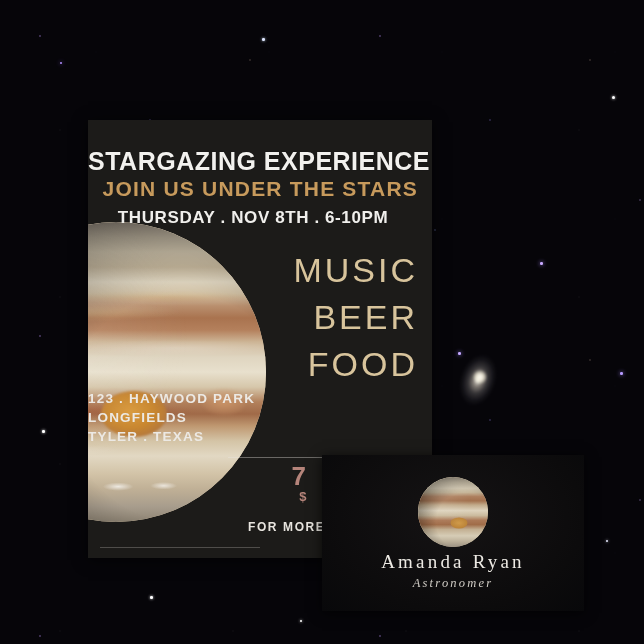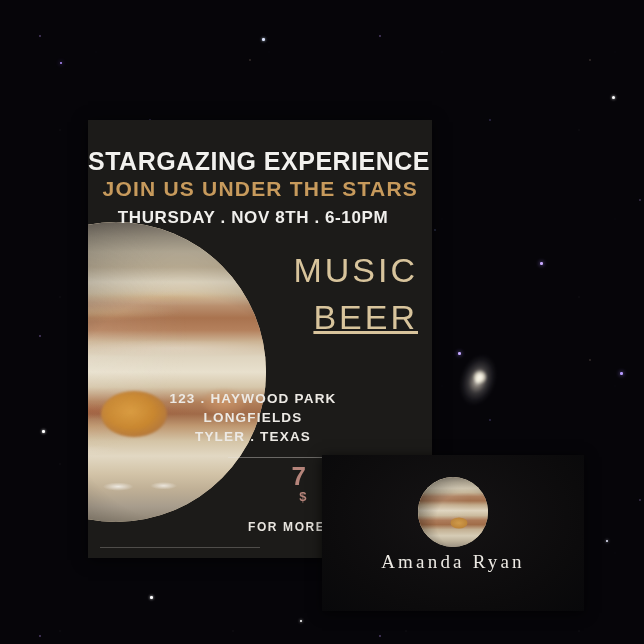--- a/index.html
+++ b/index.html
@@ -259,27 +259,27 @@
     text-align: right;
     color: #d8c49c;
     font-family: "Liberation Sans", sans-serif;
     font-weight: 400;
     font-size: 34px;
     letter-spacing: 3px;
     line-height: 1;
     white-space: nowrap;
   }
   .fl-big.b1 { top: 133px; }
-  .fl-big.b2 { top: 180px; text-decoration: underline; }
+  .fl-big.b2 { top: 180px; }
   .fl-big.b3 { top: 227px; }
 
   .fl-addr {
     position: absolute;
     left: 0; right: 14px;
-    text-align: center;
+    text-align: left;
     color: #ece9e4;
     font-family: "Liberation Sans", sans-serif;
     font-weight: 700;
     font-size: 13.5px;
     letter-spacing: 1.2px;
     white-space: nowrap;
   }
   .fl-addr.a1 { top: 271px; }
   .fl-addr.a2 { top: 290px; }
   .fl-addr.a3 { top: 309px; }
@@ -453,20 +453,21 @@
       <div class="jb-shade"></div>
     </div>
 
     <div class="flyer-text">
       <div class="fl-title">STARGAZING EXPERIENCE</div>
       <div class="fl-sub">JOIN US UNDER THE STARS</div>
       <div class="fl-date">THURSDAY . NOV 8TH . 6-10PM</div>
 
       <div class="fl-big b1">MUSIC</div>
       <div class="fl-big b2">BEER</div>
+      <div class="fl-big b3">FOOD</div>
 
       <div class="fl-addr a1">123 . HAYWOOD PARK</div>
       <div class="fl-addr a3">TYLER . TEXAS</div>
       <div class="fl-addr a2">LONGFIELDS</div>
 
       <div class="fl-rule"></div>
 
       <div class="fl-ticket">
         <span>7</span>
         <span class="sml">$</span>
@@ -480,15 +481,16 @@
   <div class="card">
     <div class="card-bg"></div>
 
     <div class="jupiter-small">
       <div class="js-bands"></div>
       <div class="js-spot"></div>
       <div class="js-shade"></div>
     </div>
 
     <div class="card-name">Amanda Ryan</div>
+    <div class="card-role">Astronomer</div>
   </div>
 
 </div>
 
 </body></html>

